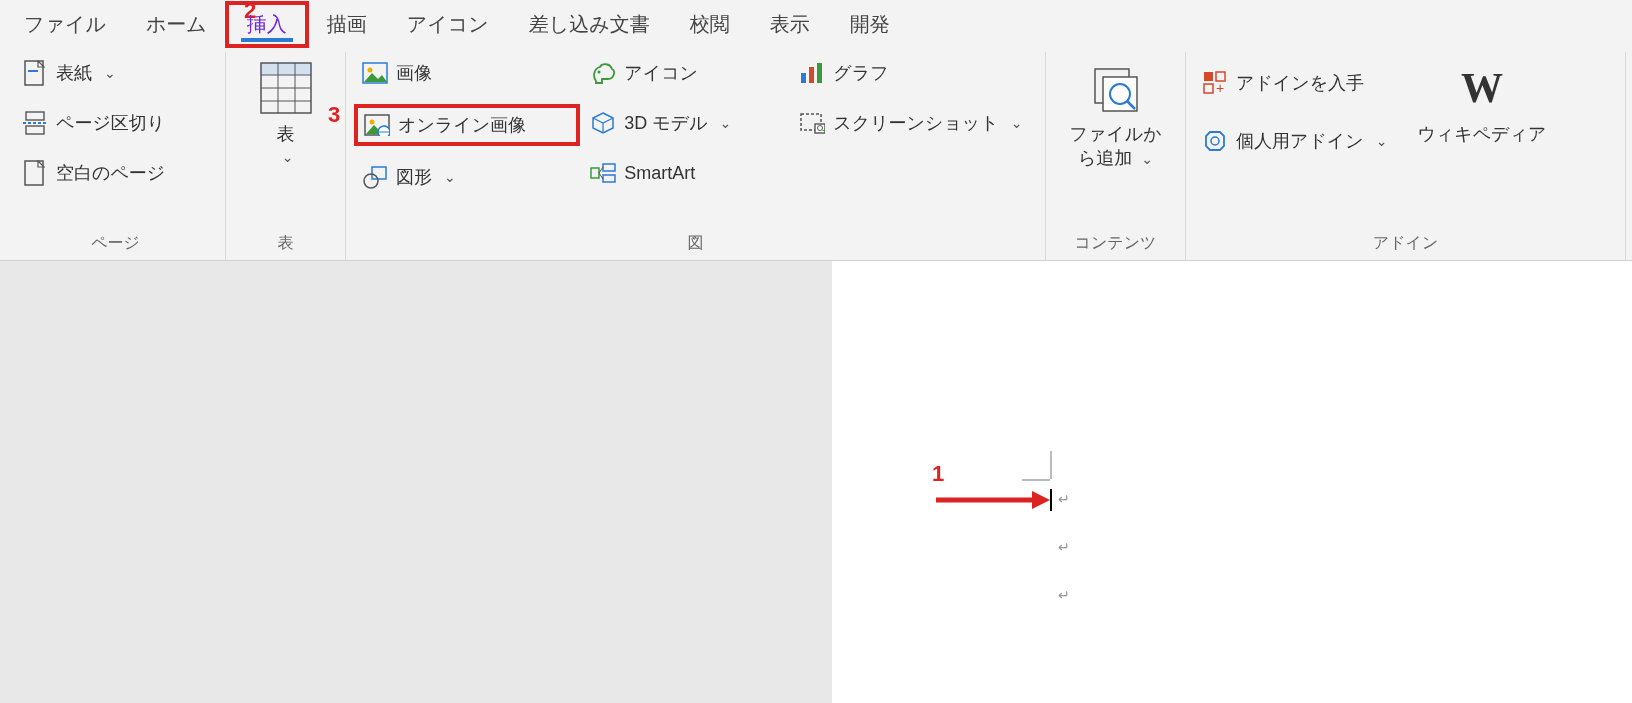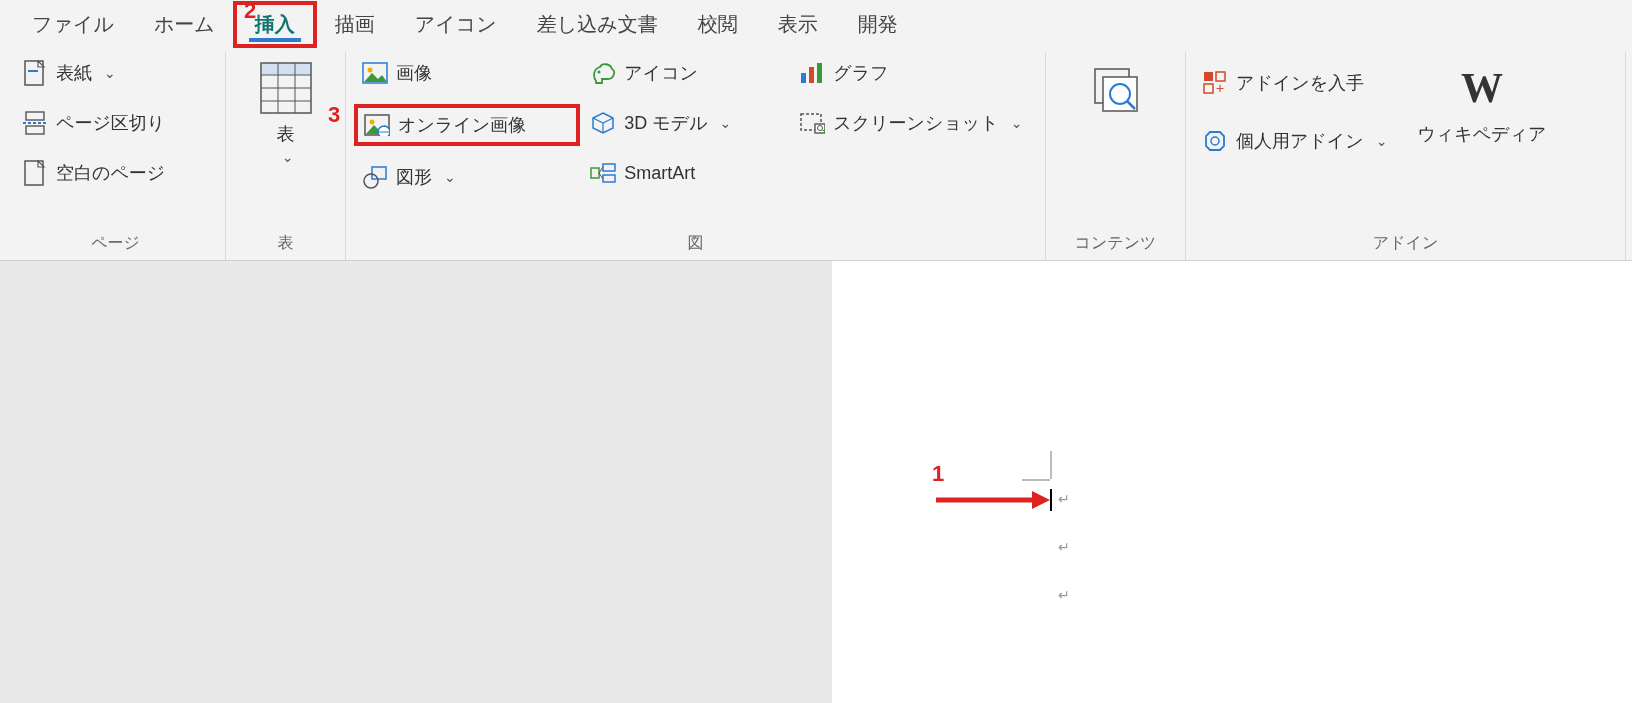--- a/index.html
+++ b/index.html
@@ -12,33 +12,33 @@
     overflow: hidden;
   }
   .ribbon {
     background: #f3f3f3;
     border-bottom: 1px solid #d0d0d0;
   }
   .tabs {
     display: flex;
     align-items: center;
     height: 48px;
-    padding: 0 12px;
+    padding: 0 4px;
     gap: 0;
   }
   .tab {
     padding: 8px 20px;
     color: #444;
     cursor: pointer;
     font-size: 20px;
     position: relative;
   }
   .tab.active {
-    font-weight: bold;
-    color: #0f766e;
+    font-weight: normal;
+    color: #6d28d9;
   }
   .tab.active::after {
     content: "";
     position: absolute;
     left: 14px; right: 14px;
     bottom: 4px;
     height: 4px;
     background: #2b7bd3;
   }
   .ribbon-body {
@@ -321,20 +321,21 @@
       <div class="group-content" style="justify-content:center;">
         <div class="bigbtn">
           <span class="bigico">
             <svg width="54" height="50">
                 <rect x="6" y="6" width="34" height="34" fill="none" stroke="#555" stroke-width="1.5"></rect>
                 <rect x="14" y="14" width="34" height="34" fill="#fff" stroke="#555" stroke-width="1.5"></rect>
                 <circle cx="31" cy="31" r="10" fill="none" stroke="#2b7bd3" stroke-width="2"></circle>
                 <line x1="38" y1="38" x2="46" y2="46" stroke="#2b7bd3" stroke-width="2.5"></line>
               </svg>
           </span>
+          <span><span>ファイルから追加</span> <span class="chev">⌄</span></span>
         </div>
       </div>
       <div class="group-label">コンテンツ</div>
     </div>
 
     <div class="group" style="flex:1;">
       <div class="group-content">
         <div class="vbtn-col" style="justify-content:center; gap:24px; padding-top:10px;">
           <div class="btn">
             <span class="ico">

